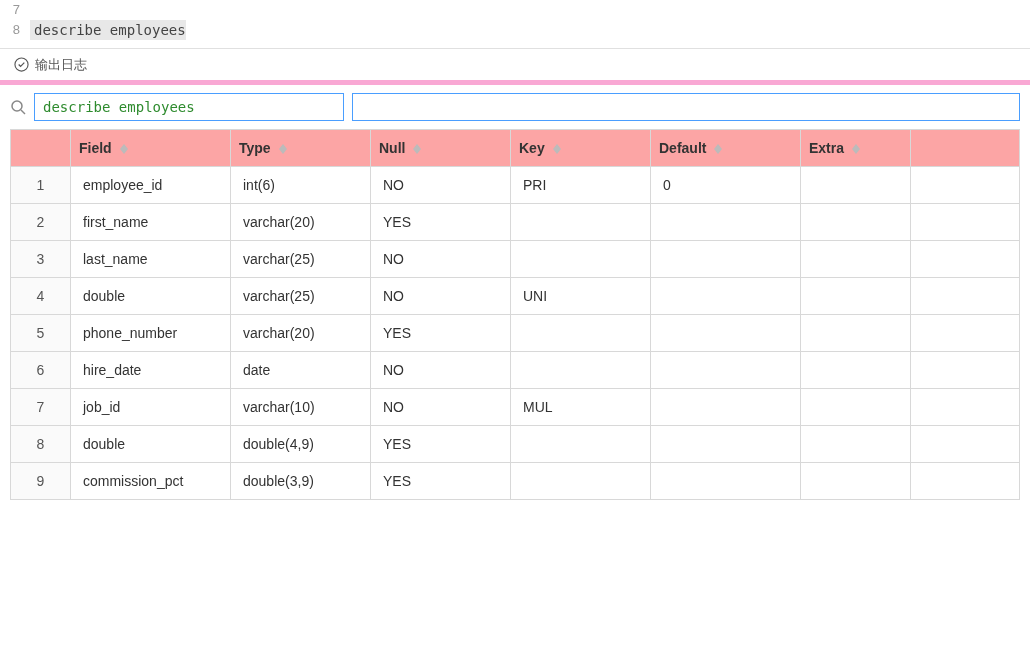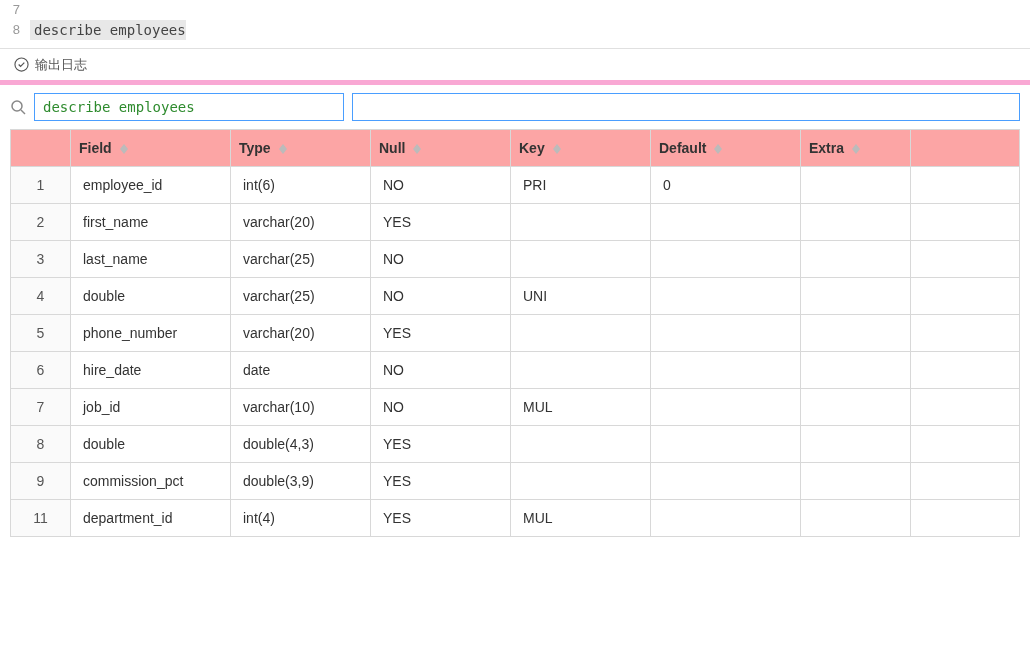--- a/index.html
+++ b/index.html
@@ -329,42 +329,32 @@
           <td>varchar(10)</td>
           <td>NO</td>
           <td>MUL</td>
           <td></td>
           <td></td>
           <td></td>
         </tr>
         <tr>
           <td class="rownum">8</td>
           <td>double</td>
-          <td>double(4,3)</td>
+          <td>double(4,9)</td>
           <td>YES</td>
           <td></td>
           <td></td>
           <td></td>
           <td></td>
         </tr>
         <tr>
           <td class="rownum">9</td>
           <td>commission_pct</td>
           <td>double(3,9)</td>
           <td>YES</td>
           <td></td>
           <td></td>
           <td></td>
           <td></td>
         </tr>
-        <tr>
-          <td class="rownum">11</td>
-          <td>department_id</td>
-          <td>int(4)</td>
-          <td>YES</td>
-          <td>MUL</td>
-          <td></td>
-          <td></td>
-          <td></td>
-        </tr>
       </tbody>
   </table>
 </div>
 
 </body></html>

